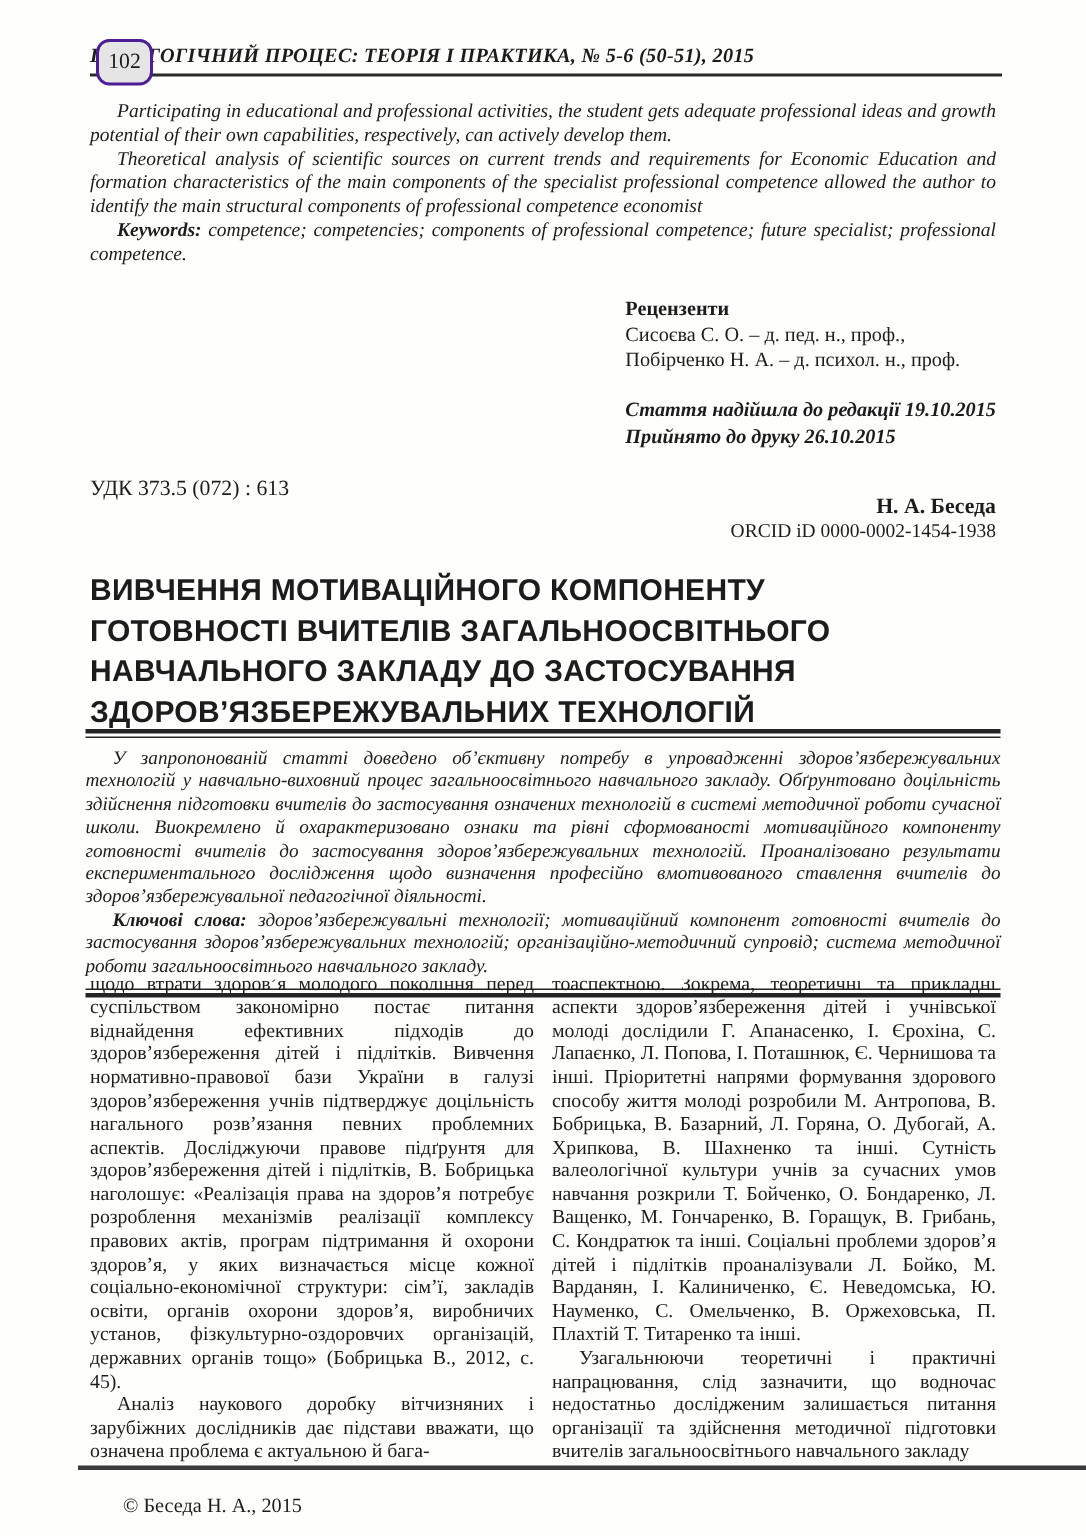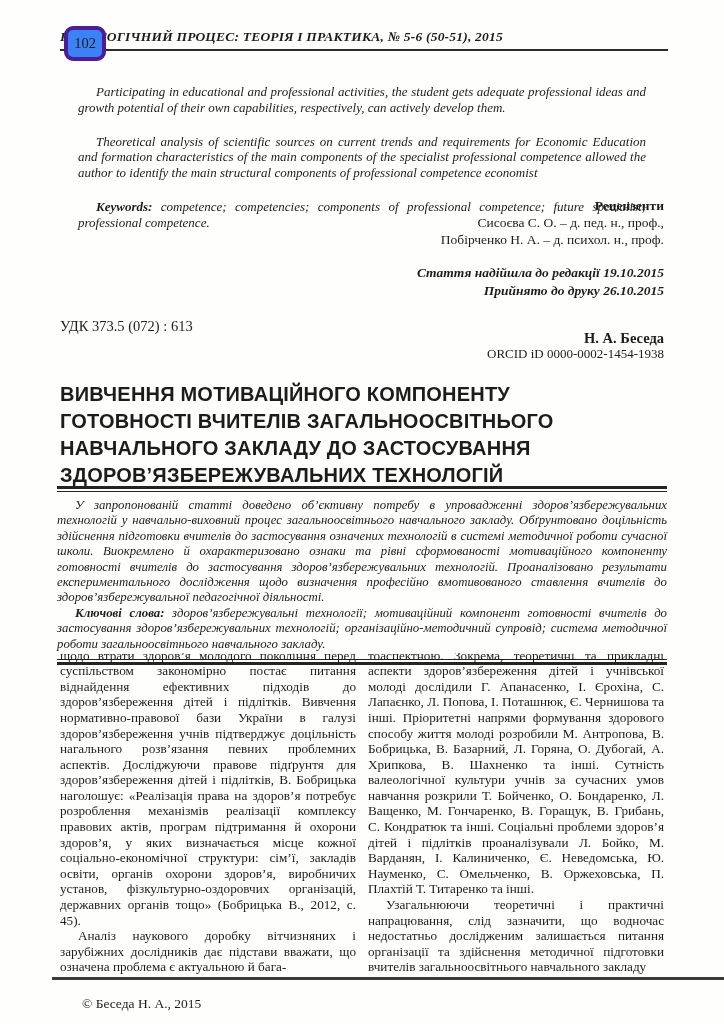--- a/index.html
+++ b/index.html
@@ -6,34 +6,34 @@
   .page {
     position:relative; width:724px; height:1024px; margin:0 auto;
     background:#fefefd; overflow:hidden; color:#1c1c1c;
     font-family:"Liberation Serif", serif;
   }
   
   .header { position:absolute; top:27px; left:60px; right:56px; height:22px;
             border-bottom:2px solid #2b2b2b; }
   .page-num-box {
     position:absolute; left:4px; top:-1px; width:34px; height:27px;
-    border:4px solid #4c1d95; border-radius:9px; background:#3b82f6;
+    border:2px solid #4c1d95; border-radius:9px; background:#e5e5e5;
     text-align:center; line-height:26px; font-size:14.5px; z-index:2;
   }
   .journal-title {
     font-style:italic; font-weight:bold;
     font-size:13.5px; line-height:20px; letter-spacing:0.2px; white-space:nowrap;
   }
   
   .english { position:absolute; top:66px; left:60px; width:604px;
              font-style:italic; font-size:13px; line-height:15.8px; text-align:justify; }
-  .english p { margin:18px; text-indent:18px; }
+  .english p { margin:0; text-indent:18px; }
   .kw-lead { font-weight:bold; }
   
-  .reviewers { position:absolute; top:197px; right:60px; text-align:right;
+  .reviewers { position:absolute; top:197px; right:60px; text-align:left;
                font-size:13.5px; line-height:17px; }
   .reviewers .head { font-weight:bold; }
   .dates { margin-top:16px; font-style:italic; font-weight:bold; line-height:17.5px; }
   
   .udc { position:absolute; top:318px; left:60px; font-size:14.5px; }
   .author { position:absolute; top:330px; right:60px; text-align:right; line-height:16px; }
   .author .name { font-weight:bold; font-size:14.5px; }
   .author .orcid { font-size:13px; }
   
   .title { position:absolute; top:381px; left:60px; width:604px; text-align:left;

